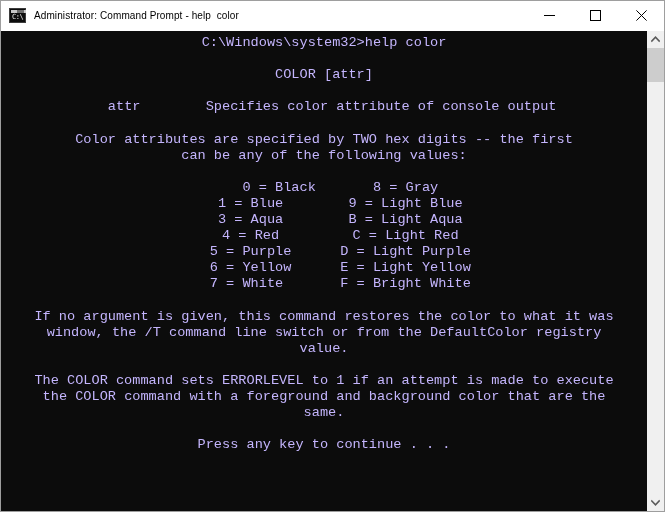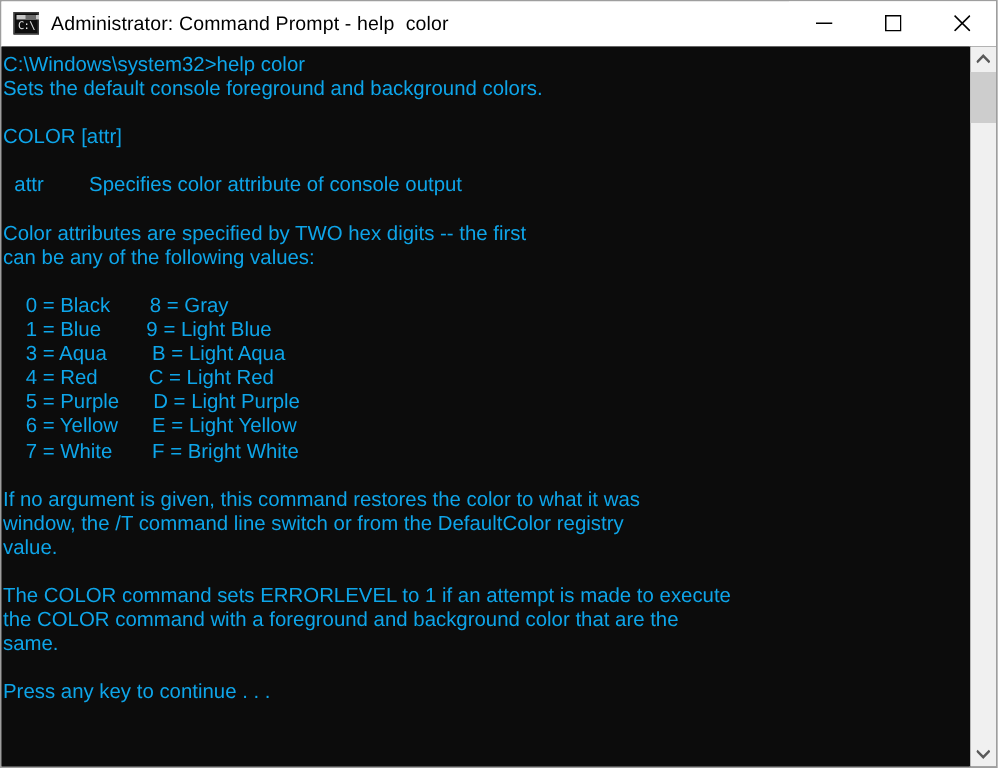--- a/index.html
+++ b/index.html
@@ -69,21 +69,21 @@
     position: absolute;
     left: 2px; top: 4px;
     color: #e8e8e8;
     font-family: "DejaVu Sans Mono", monospace;
     font-size: 7px;
     line-height: 9px;
     letter-spacing: -0.5px;
     white-space: nowrap;
   }
   #title-text {
-    font-size: 13px;
+    font-size: 10px;
     color: #000000;
     white-space: pre;
     letter-spacing: 0.1px;
     flex: 1 1 auto;
     overflow: hidden;
   }
   #window-controls {
     display: flex;
     height: 29px;
     flex: 0 0 auto;
@@ -107,27 +107,28 @@
     overflow: hidden;
   }
   #console-text {
     flex: 1 1 auto;
     position: relative;
     background: #0c0c0c;
     overflow: hidden;
     padding-left: 1px;
   }
   .line {
-    font-family: Liberation Sans, sans-serif;
+    font-family: Liberation Mono, monospace;
     font-size: 13.6px;
     line-height: 16.1px;
     height: 16.1px;
-    color: #0ea5e9;
+    color: #c4b5fd;
     white-space: pre;
     letter-spacing: 0px;
+    text-align: center;
   }
   #lines-wrap {
     position: absolute;
     left: 1px;
     top: 4px;
     right: 0;
   }
 
   
   #scrollbar {
@@ -195,21 +196,20 @@
         </svg>
       </div>
     </div>
   </div>
 
   <div id="console-area">
 
     <div id="console-text">
       <div id="lines-wrap">
           <div class="line">C:\Windows\system32&gt;help color</div>
-          <div class="line">Sets the default console foreground and background colors.</div>
           <div class="line">&nbsp;</div>
           <div class="line">COLOR [attr]</div>
           <div class="line">&nbsp;</div>
           <div class="line">  attr        Specifies color attribute of console output</div>
           <div class="line">&nbsp;</div>
           <div class="line">Color attributes are specified by TWO hex digits -- the first</div>
           <div class="line">can be any of the following values:</div>
           <div class="line">&nbsp;</div>
           <div class="line">    0 = Black       8 = Gray</div>
           <div class="line">    1 = Blue        9 = Light Blue</div>

